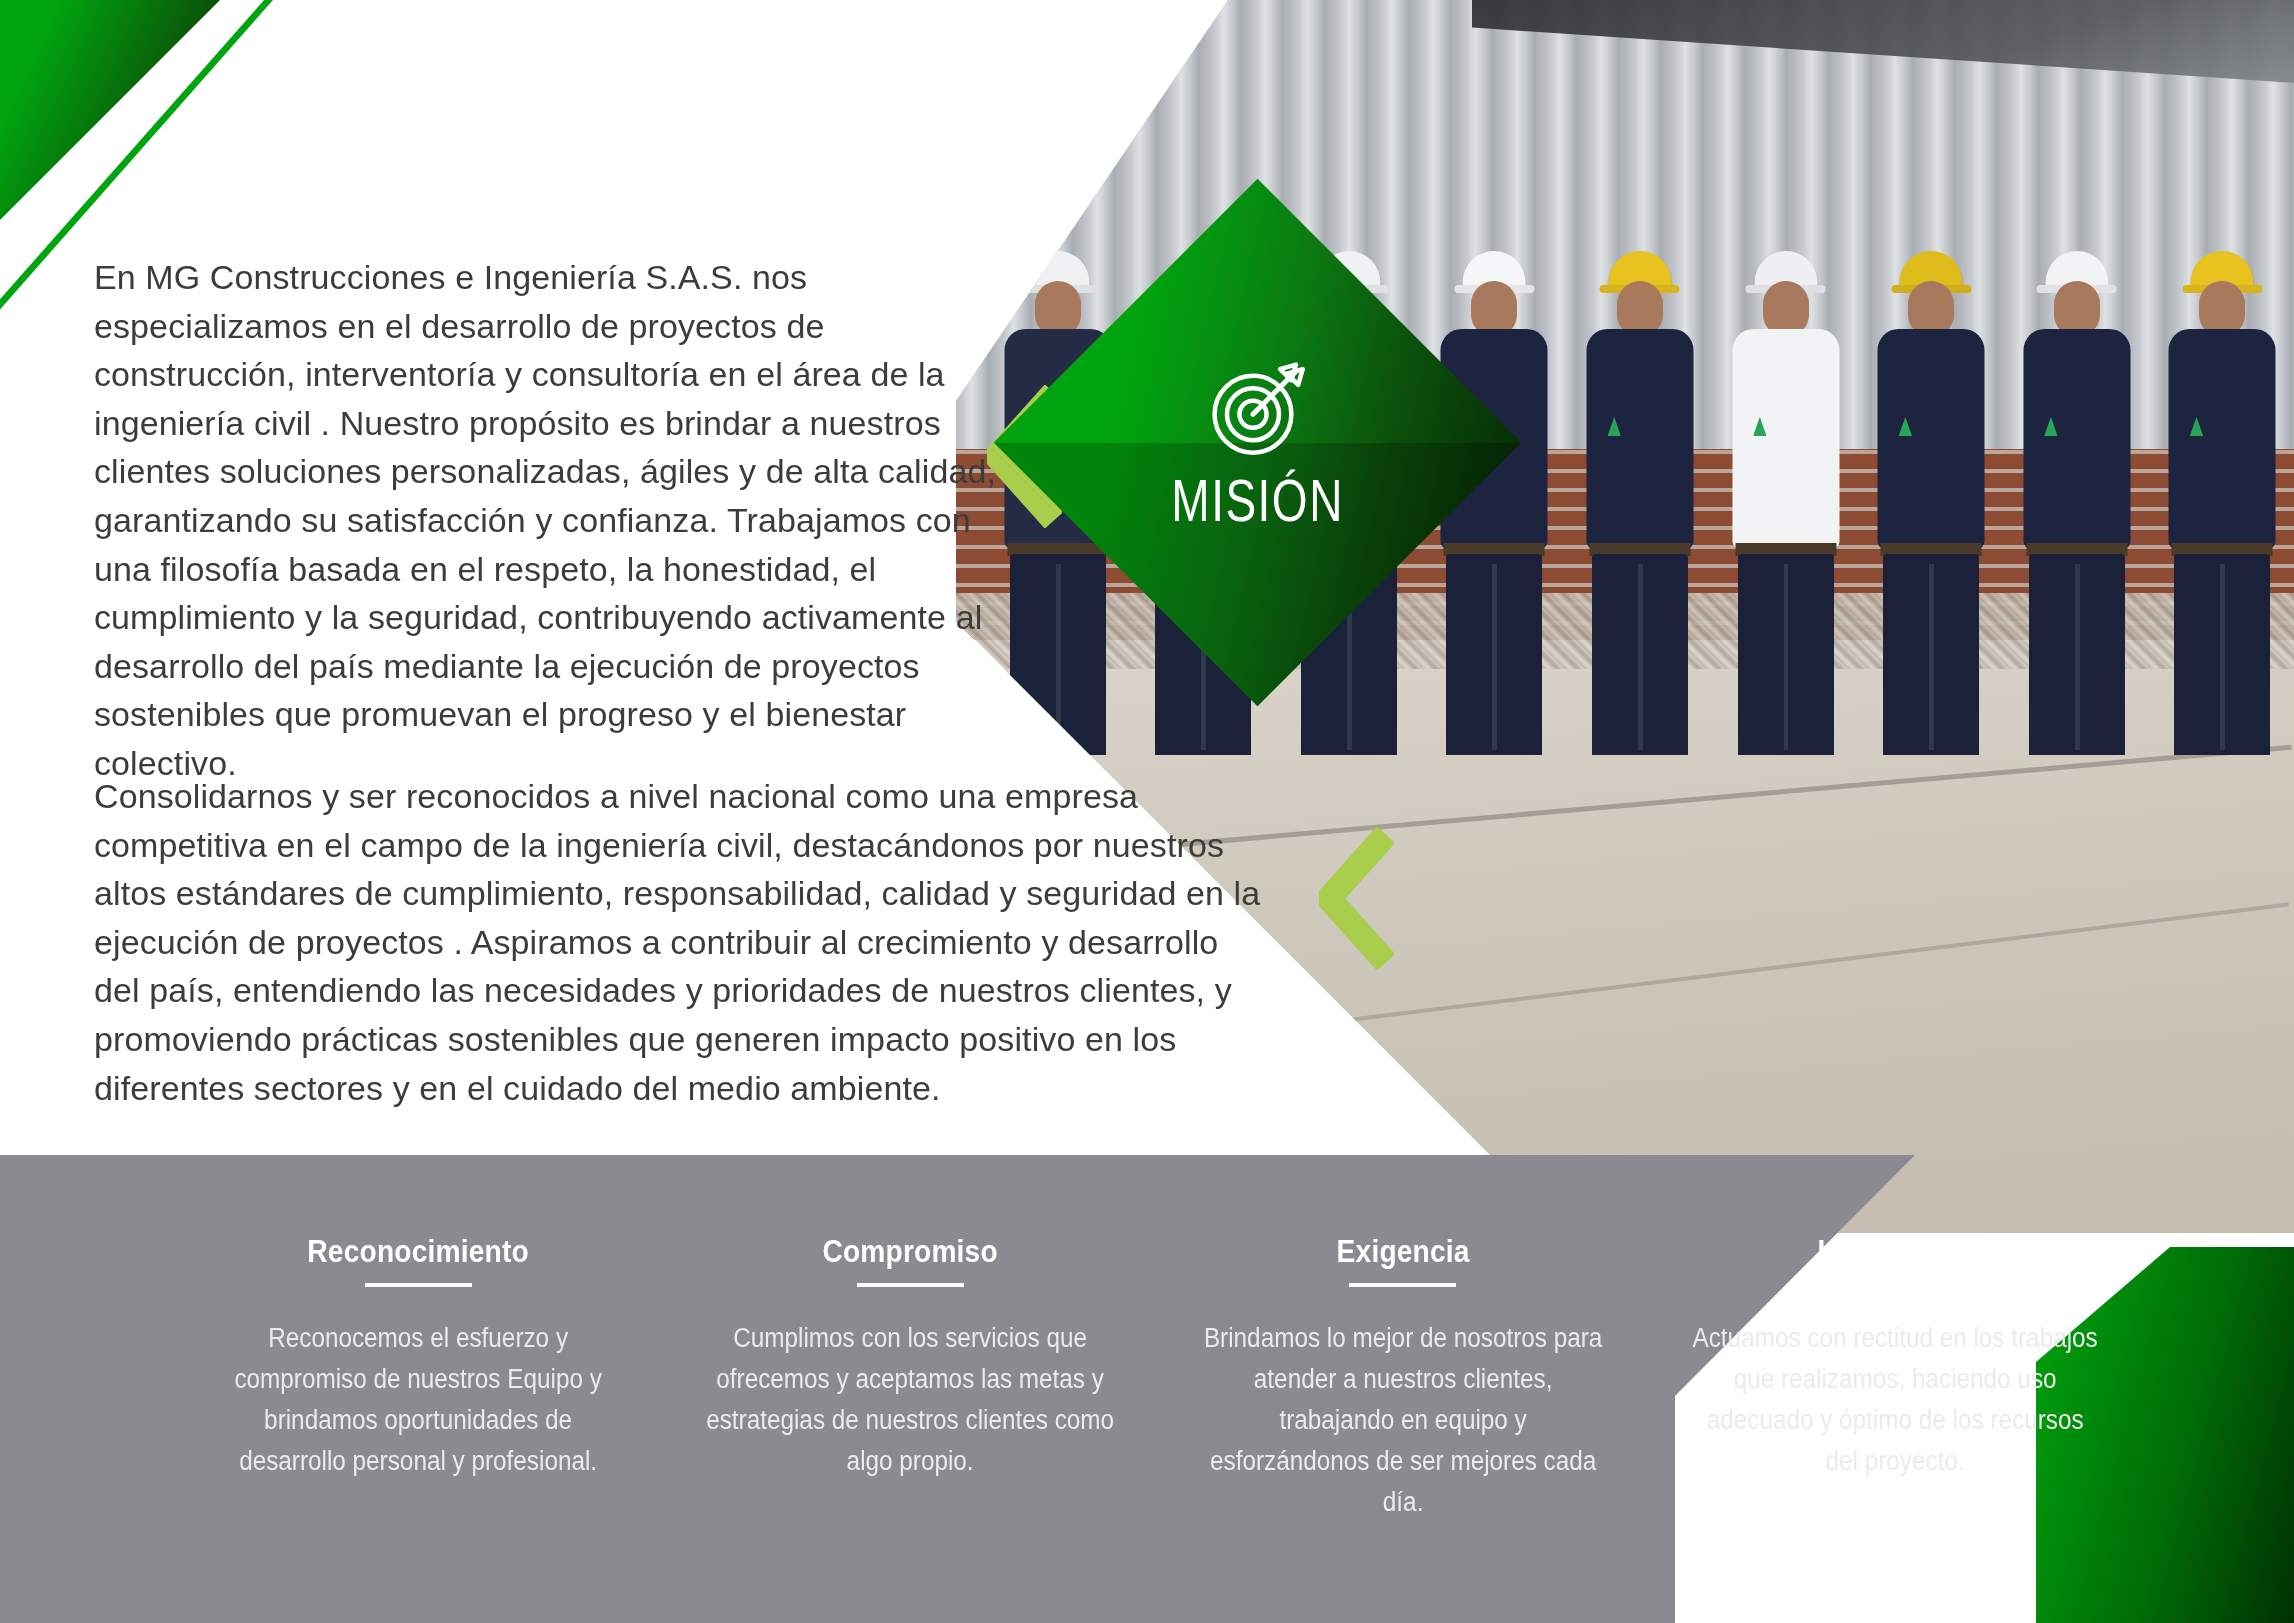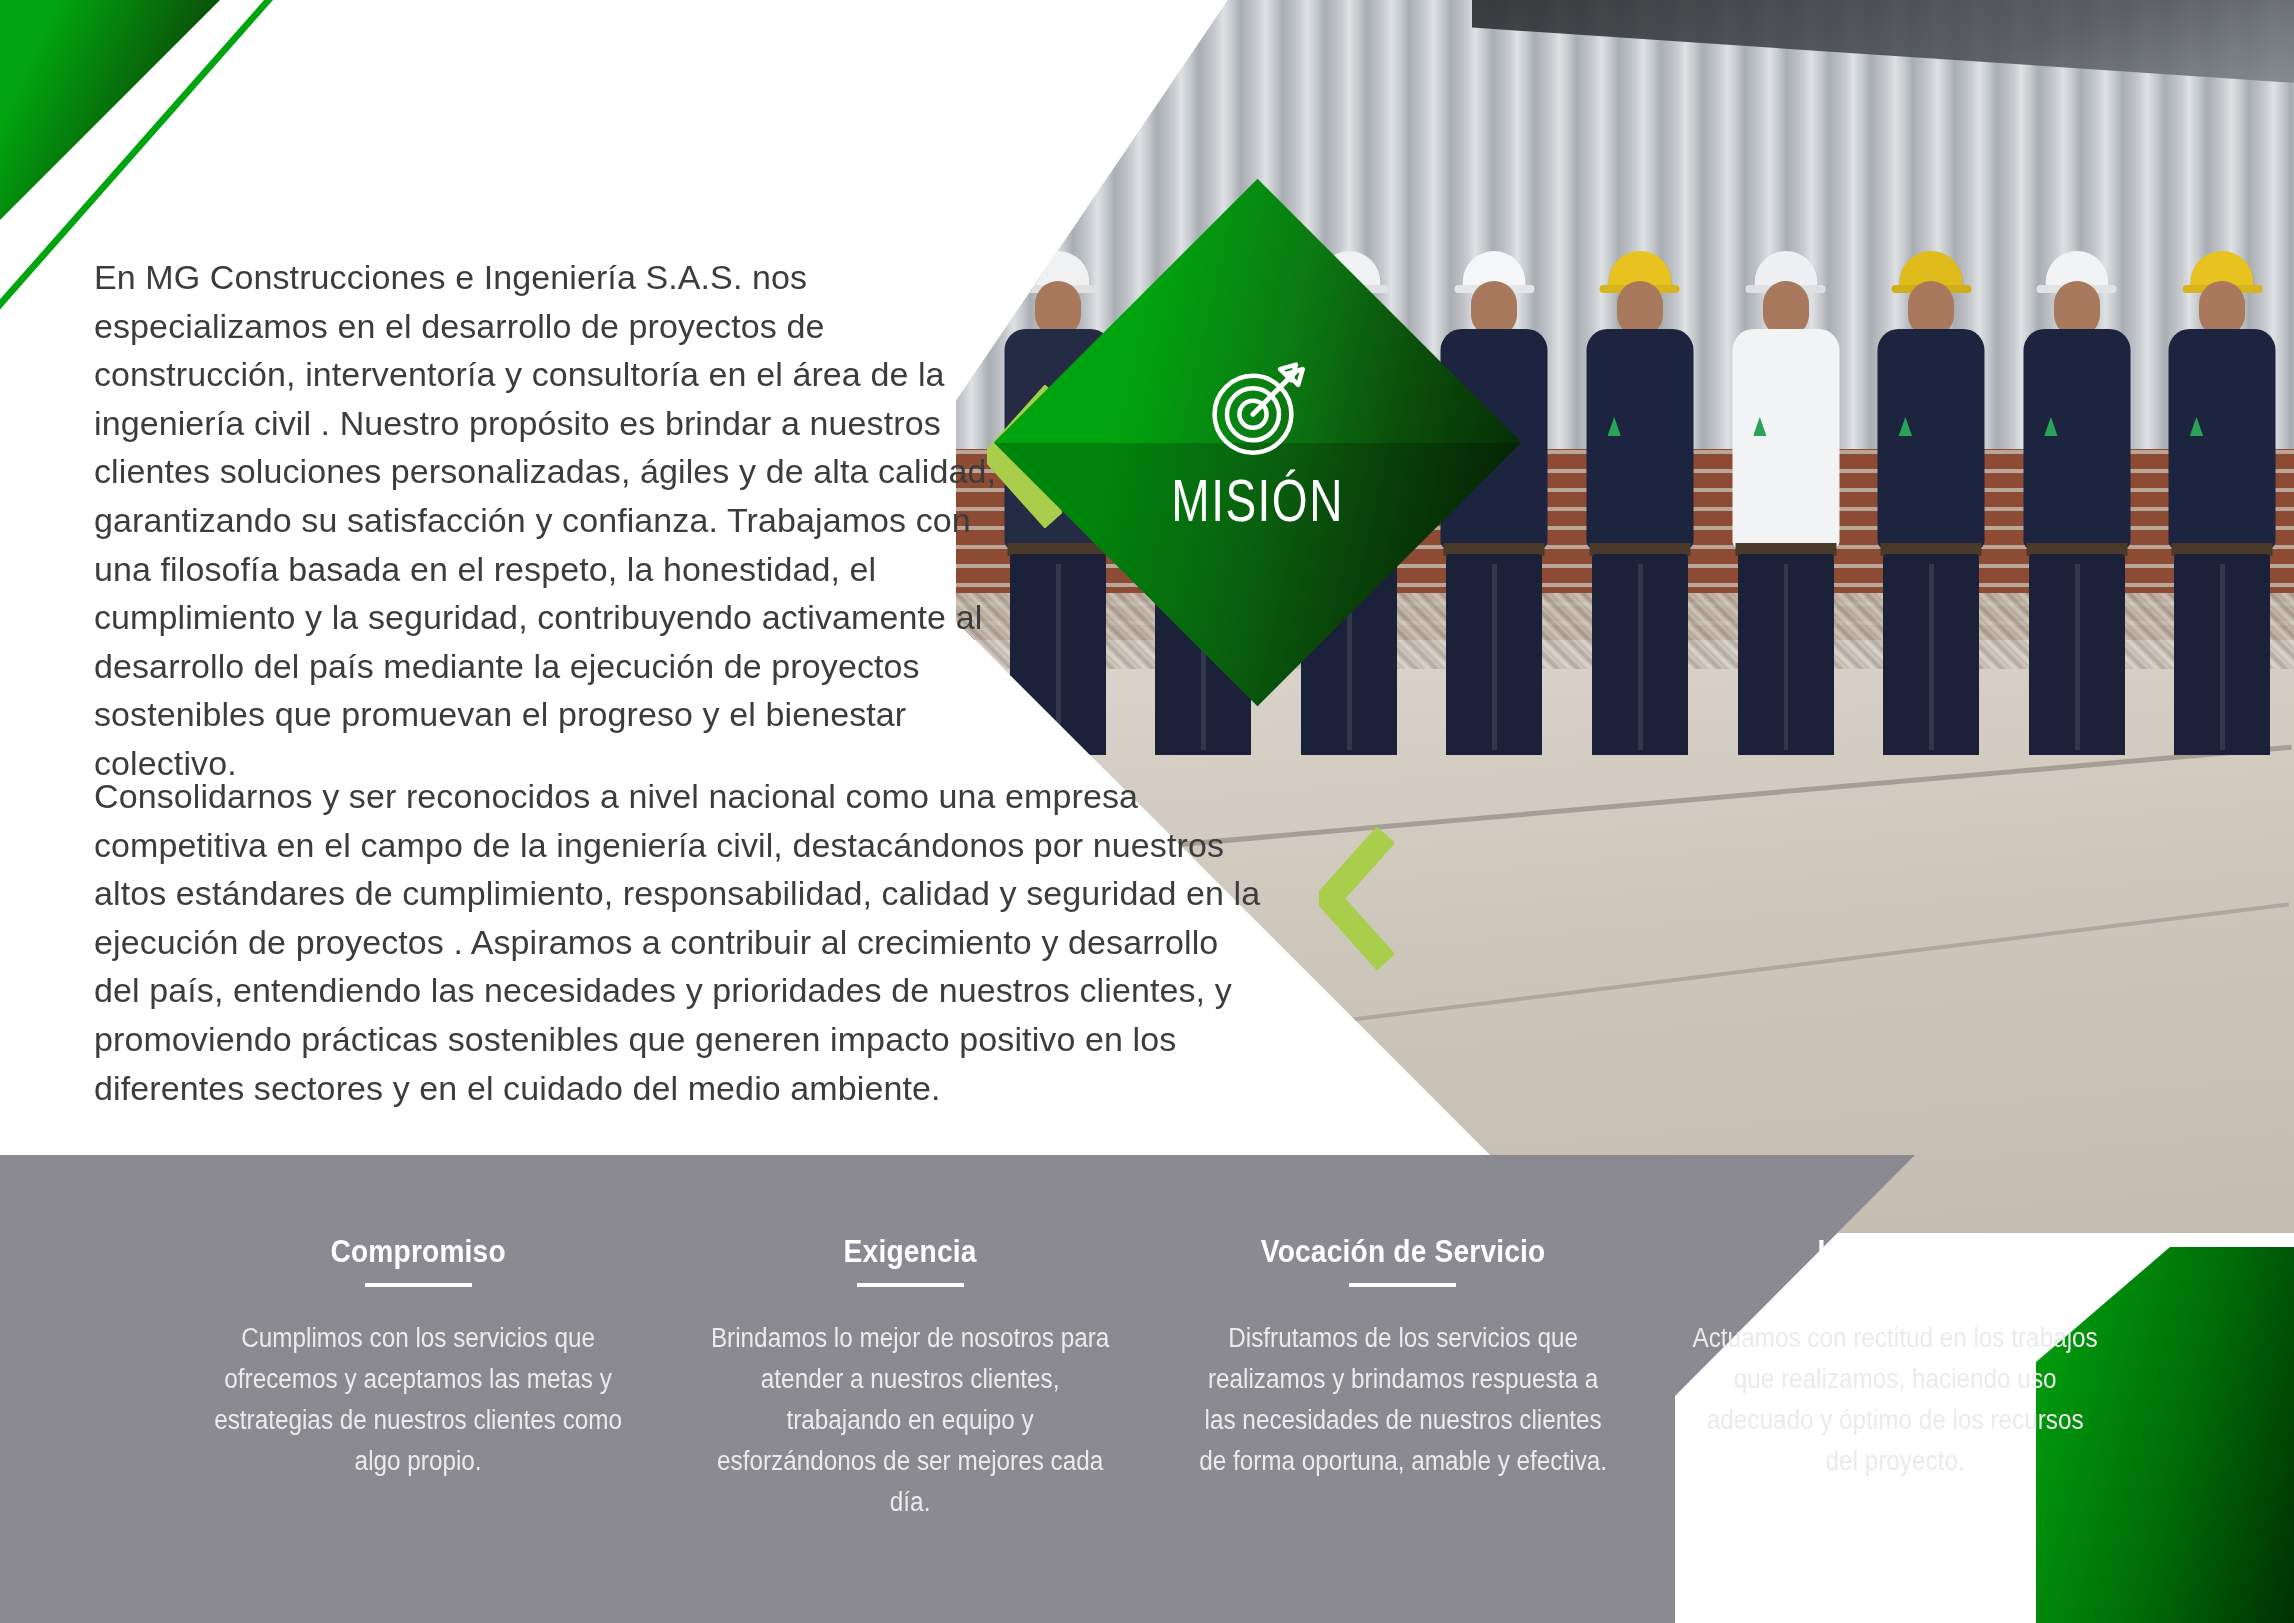--- a/index.html
+++ b/index.html
@@ -417,35 +417,35 @@
   </div>
 
   <div class="chevron" style="left:1319px; top:827px;">
     <svg width="75" height="143" viewBox="0 0 78 150">
       <polyline points="70,8 10,75 70,142" fill="none" stroke="#A8CE4B" stroke-width="26"></polyline>
     </svg>
   </div>
 
   <div class="values-row">
     <div class="value-col">
+      <div class="value-title">Reconocimiento</div>
+      <div class="value-rule"></div>
+      <div class="value-text">Reconocemos el esfuerzo y compromiso de nuestros Equipo  y brindamos oportunidades de desarrollo personal y profesional.</div>
+    </div>
+    <div class="value-col">
       <div class="value-title">Compromiso</div>
       <div class="value-rule"></div>
       <div class="value-text">Cumplimos con los servicios que ofrecemos y aceptamos las metas y estrategias de nuestros clientes como algo propio.</div>
     </div>
     <div class="value-col">
       <div class="value-title">Exigencia</div>
       <div class="value-rule"></div>
       <div class="value-text">Brindamos lo mejor de nosotros para atender a nuestros clientes, trabajando en equipo y esforzándonos de ser mejores cada día.</div>
     </div>
     <div class="value-col">
-      <div class="value-title">Vocación de Servicio</div>
-      <div class="value-rule"></div>
-      <div class="value-text">Disfrutamos de los servicios que realizamos y brindamos respuesta a las necesidades de nuestros clientes de forma oportuna, amable y efectiva.</div>
-    </div>
-    <div class="value-col">
       <div class="value-title">Honestidad</div>
       <div class="value-rule"></div>
       <div class="value-text">Actuamos con rectitud en los trabajos que realizamos, haciendo uso adecuado y óptimo de los recursos del proyecto.</div>
     </div>
   </div>
 
 </div>
 
 
 </body></html>

